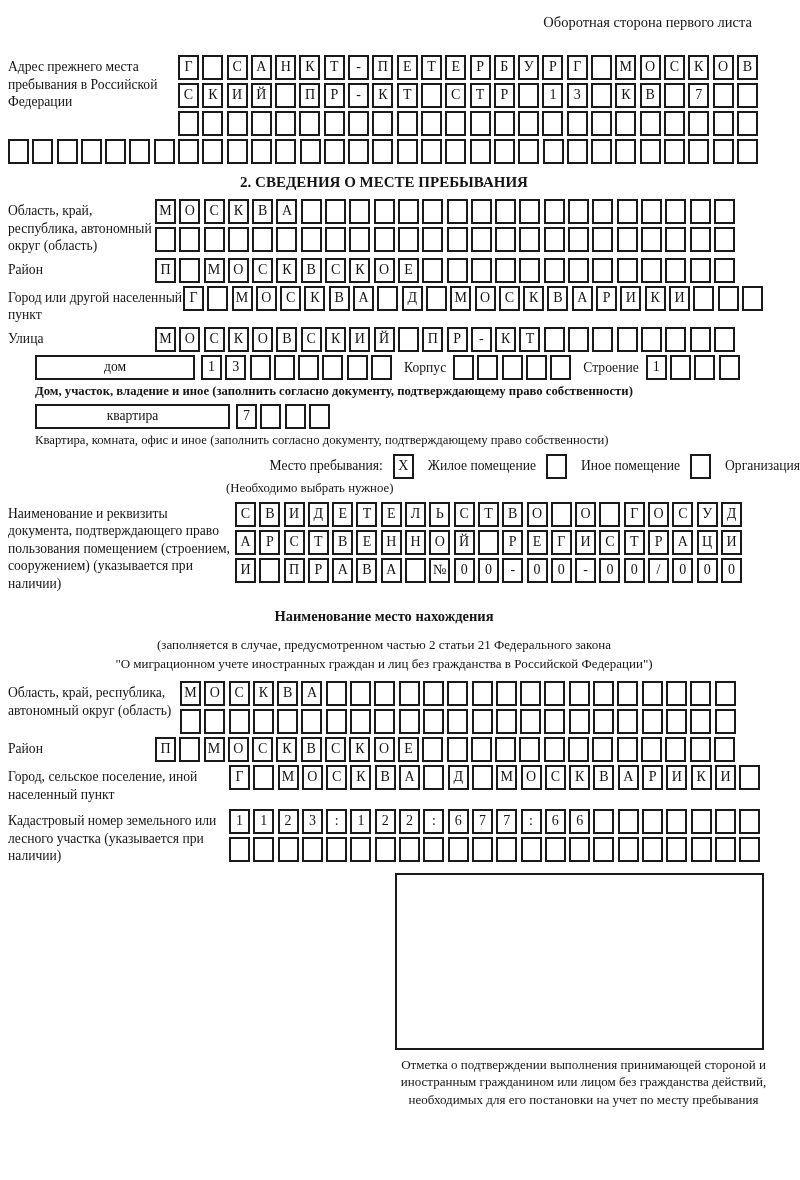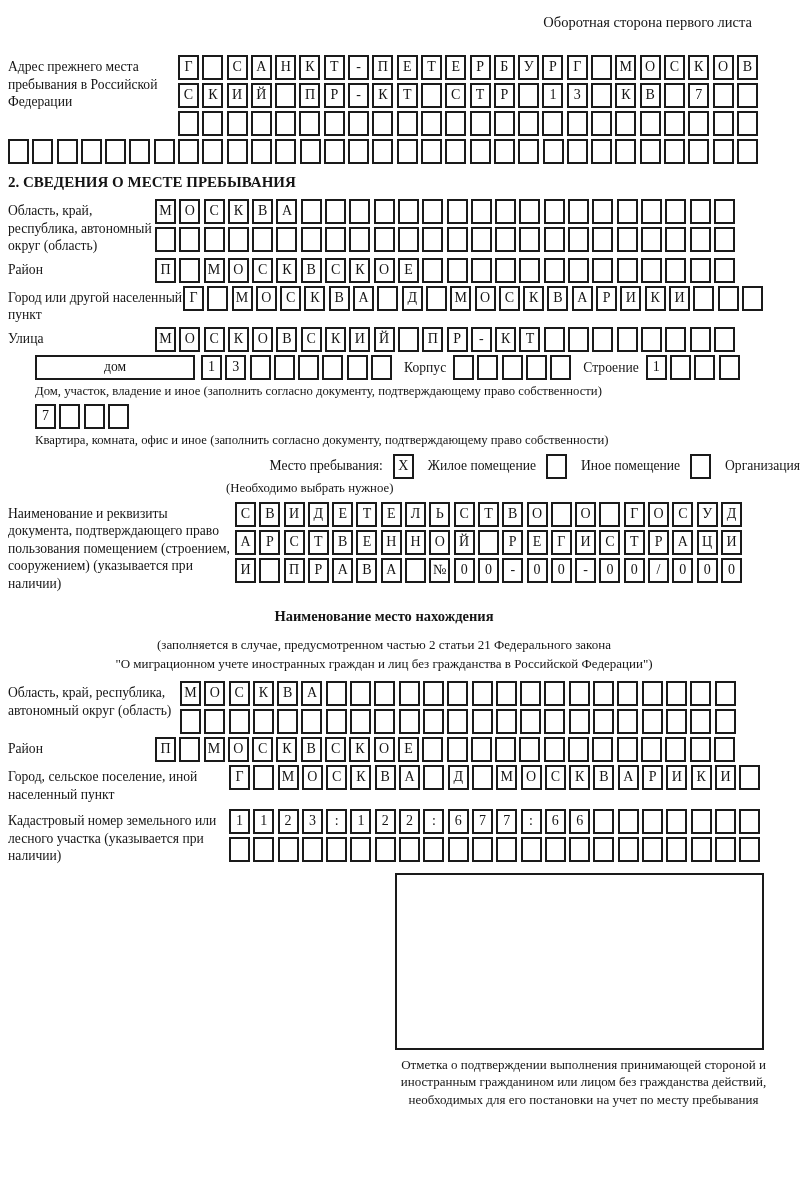--- a/index.html
+++ b/index.html
@@ -16,30 +16,30 @@
   .cells{display:flex;gap:3.3px;}
   .stack{display:flex;flex-direction:column;gap:3px;}
   .cell{flex:0 0 21px;width:21px;height:25px;border:2px solid #1a1a1a;box-sizing:border-box;
         text-align:center;font-size:14px;line-height:20px;overflow:hidden;}
 
   .fullrow{margin-top:3px;}
   .caption{font-size:12.7px;line-height:16px;}
   .center{text-align:center;}
   .cap-block1{margin:5px 0 4px 0;width:752px;}
 
-  .sec-title{width:752px;text-align:left;font-weight:bold;font-size:15px;margin:10px 0 8px 0;}
+  .sec-title{width:752px;text-align:center;font-weight:bold;font-size:15px;margin:10px 0 8px 0;}
 
   .fld{margin-bottom:3px;}
 
   .indent{margin-left:27px;}
   .boxfield{height:25px;border:2px solid #1a1a1a;box-sizing:border-box;text-align:center;
             font-size:13.6px;line-height:20px;}
   .domw{width:160px;margin-right:6px;} .kvw{width:195px;margin-right:6px;}
   .inline-lbl{font-size:13.6px;line-height:25px;margin:0 7px 0 12px;}
-  .house-cap{margin:3px 0 5px 27px;}
+  .house-cap{margin:3px 0 5px 27px;font-weight:bold;}
   .kv-cap{margin:3px 0 6px 27px;}
 
   .stay-row{display:flex;align-items:center;margin:4px 0 2px 30px;font-size:13.6px;justify-content:flex-end;}
   .stay-row .cell{margin:0 14px 0 10px;}
   .stay-note{margin:2px 0 6px 218px;font-size:12.8px;}
 
   .fact-title{width:752px;text-align:center;font-weight:bold;font-size:14.5px;margin:16px 0 10px 0;}
   .fact-cap{width:752px;text-align:center;font-size:13px;line-height:19px;margin-bottom:8px;}
 
   .cad{margin-top:6px;}
@@ -346,20 +346,21 @@
     <div class="cells">
         <span class="cell">1</span>
         <span class="cell"></span>
         <span class="cell"></span>
         <span class="cell"></span>
       </div>
   </div>
   <div class="caption house-cap">Дом, участок, владение и иное (заполнить согласно документу, подтверждающему право собственности)</div>
 
   <div class="row indent">
+    <div class="boxfield kvw">квартира</div>
     <div class="cells">
         <span class="cell">7</span>
         <span class="cell"></span>
         <span class="cell"></span>
         <span class="cell"></span>
       </div>
   </div>
   <div class="caption kv-cap">Квартира, комната, офис и иное (заполнить согласно документу, подтверждающему право собственности)</div>
 
   <div class="stay-row">

